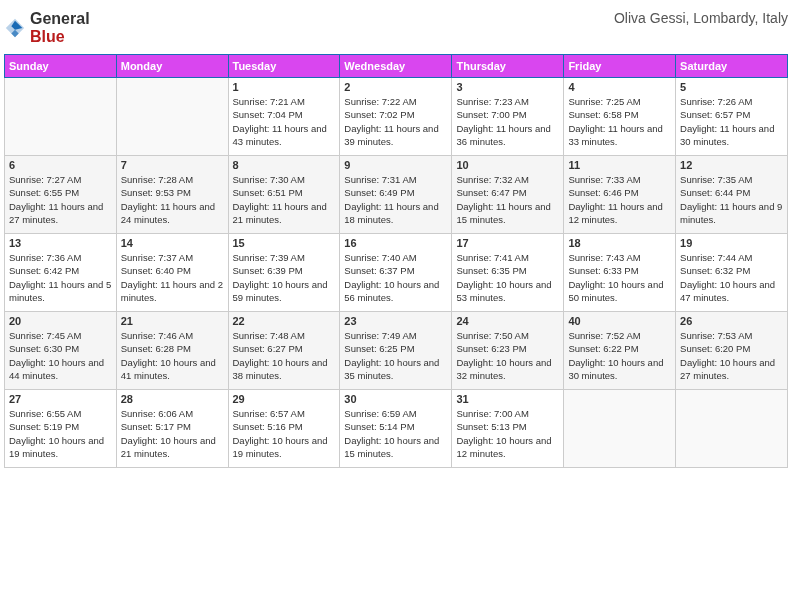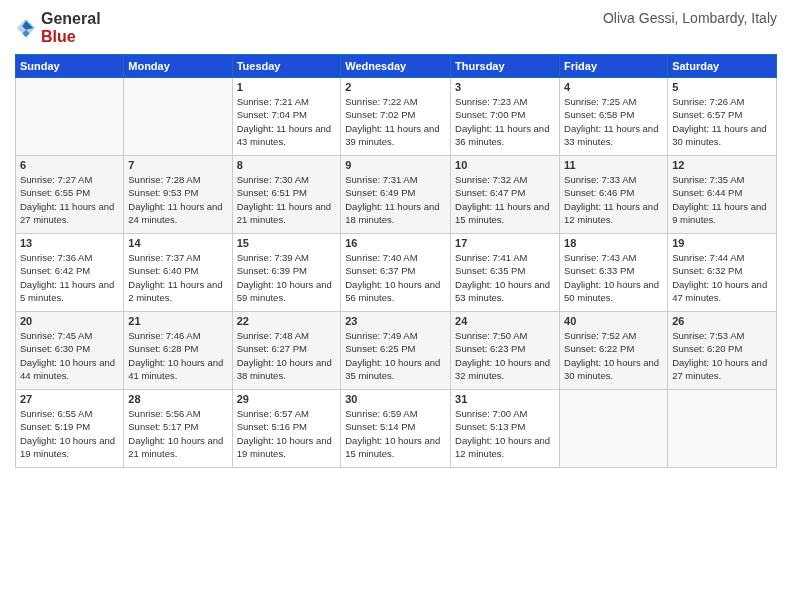--- a/index.html
+++ b/index.html
@@ -6,21 +6,21 @@
     body {
       font-family: Arial, sans-serif;
       background: #fff;
       width: 792px;
       height: 612px;
       overflow: hidden;
     }
     .page {
       width: 792px;
       height: 432px;
-      padding: 10px 15px;
+      padding: 10px 4px;
       display: flex;
       flex-direction: column;
     }
     .header {
       display: flex;
       justify-content: space-between;
       align-items: flex-start;
       margin-bottom: 8px;
     }
     .logo {
@@ -53,21 +53,21 @@
     .location {
       font-size: 14px;
       color: #555;
     }
     .calendar-table {
       width: 100%;
       border-collapse: collapse;
       flex: 1;
     }
     .calendar-table th {
-      background-color: #1d4ed8;
+      background-color: #d946ef;
       color: #fff;
       font-size: 11px;
       font-weight: bold;
       padding: 5px 4px;
       text-align: left;
       border: 1px solid #1a6bb5;
     }
     .calendar-table td {
       border: 1px solid #ccc;
       vertical-align: top;
@@ -241,21 +241,21 @@
             <div class="cell-content"><span>Sunrise: 7:53 AM</span><br><span>Sunset: 6:20 PM</span><br><span>Daylight: 10 hours and 27 minutes.</span></div>
           </td>
         </tr>
         <tr>
           <td>
             <span class="day-number">27</span>
             <div class="cell-content"><span>Sunrise: 6:55 AM</span><br><span>Sunset: 5:19 PM</span><br><span>Daylight: 10 hours and 19 minutes.</span></div>
           </td>
           <td>
             <span class="day-number">28</span>
-            <div class="cell-content"><span>Sunrise: 5:56 AM</span><br><span>Sunset: 5:17 PM</span><br><span>Daylight: 10 hours and 21 minutes.</span></div>
+            <div class="cell-content"><span>Sunrise: 6:06 AM</span><br><span>Sunset: 5:17 PM</span><br><span>Daylight: 10 hours and 21 minutes.</span></div>
           </td>
           <td>
             <span class="day-number">29</span>
             <div class="cell-content"><span>Sunrise: 6:57 AM</span><br><span>Sunset: 5:16 PM</span><br><span>Daylight: 10 hours and 19 minutes.</span></div>
           </td>
           <td>
             <span class="day-number">30</span>
             <div class="cell-content"><span>Sunrise: 6:59 AM</span><br><span>Sunset: 5:14 PM</span><br><span>Daylight: 10 hours and 15 minutes.</span></div>
           </td>
           <td>

